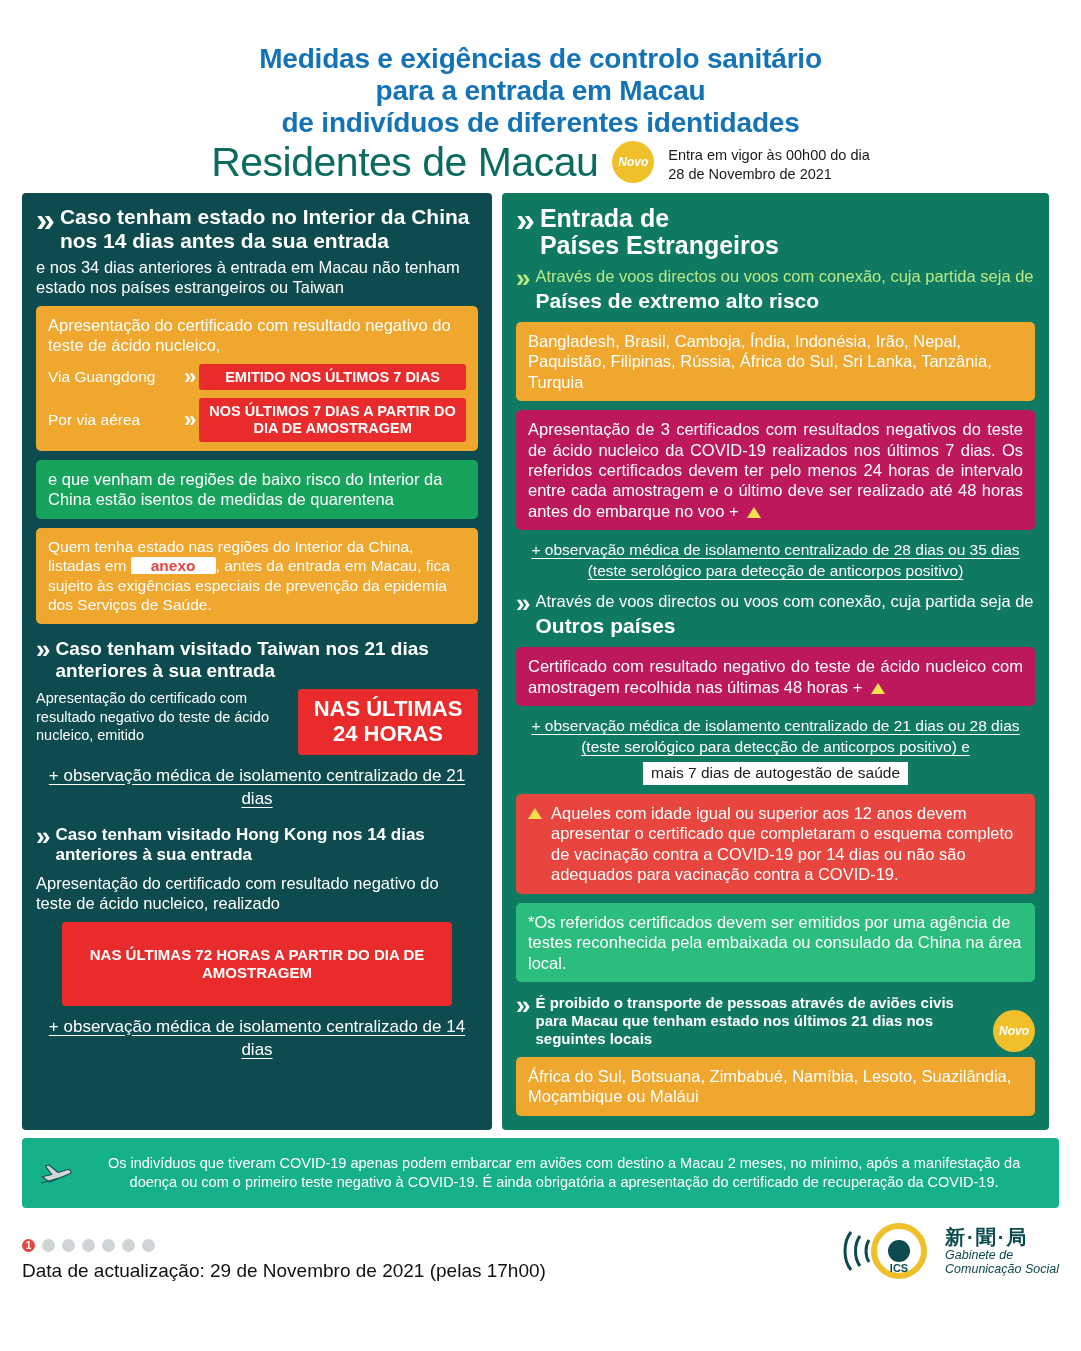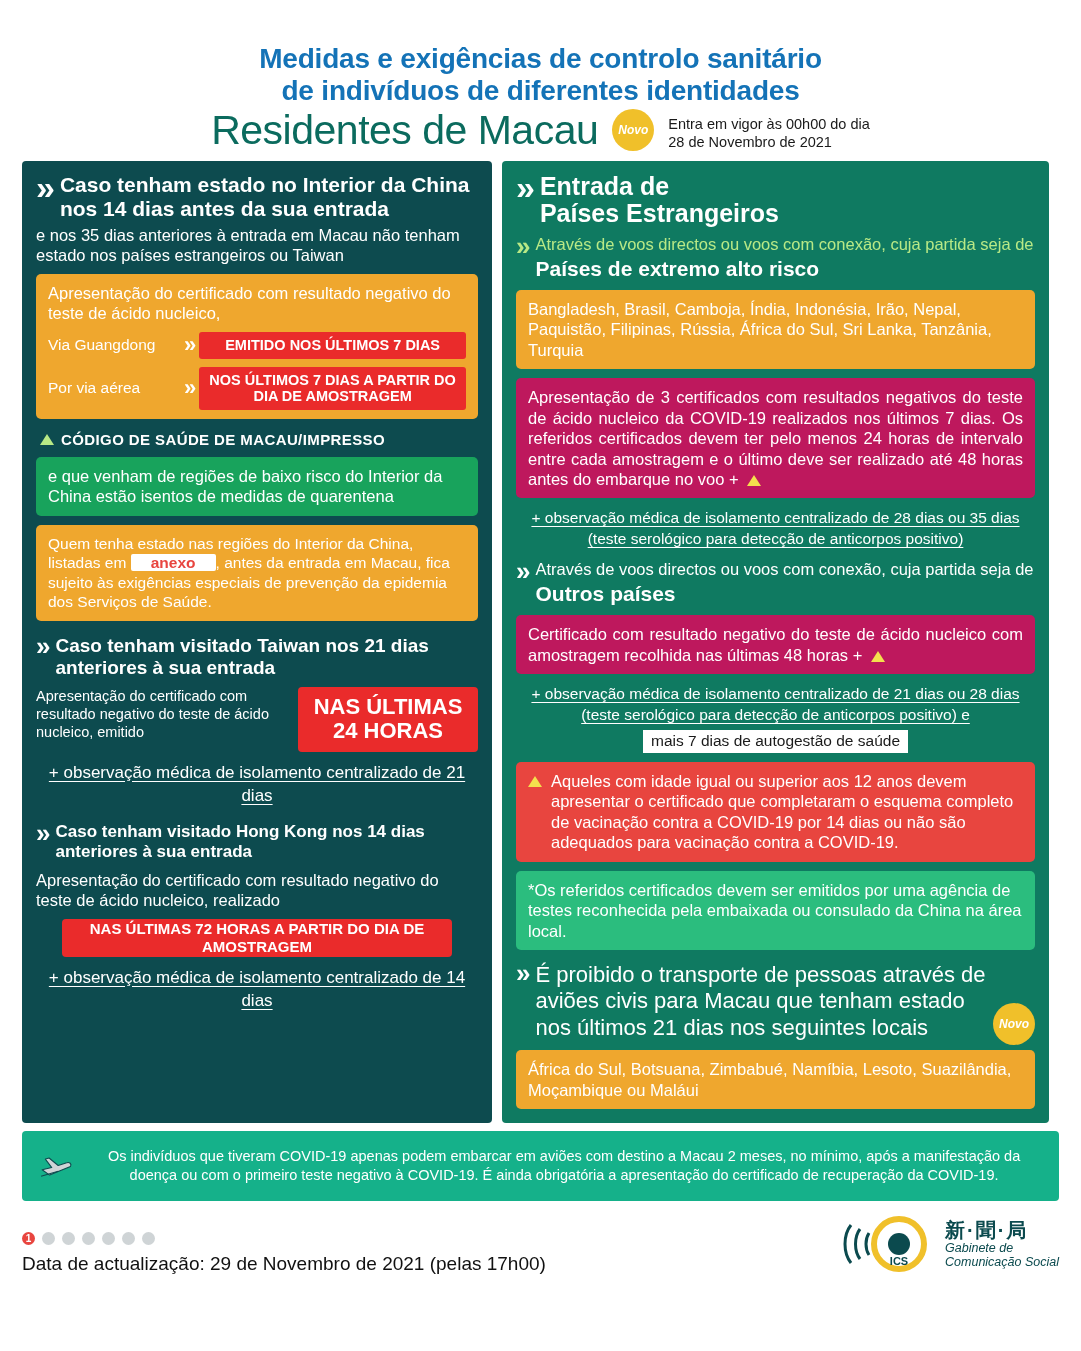--- a/index.html
+++ b/index.html
@@ -94,40 +94,40 @@
     color:#ffffff; font-size:17px; line-height:1.35; text-align:center;
     margin-top:10px; text-decoration:underline; text-underline-offset:3px;
   }
   .underline-note.sm { font-size:15.5px; }
 
   .hk-head { display:flex; gap:8px; align-items:flex-start; margin-top:14px; }
   .hk-head .txt { color:#ffffff; font-weight:bold; font-size:17px; line-height:1.18; }
 
   .center-red {
     background:#ea2b2b; color:#ffffff; font-weight:bold; font-size:15px;
-    text-align:center; border-radius:4px; padding:1px 10px; margin:9px 26px 0 26px;
+    text-align:center; border-radius:4px; padding:24px 10px; margin:9px 26px 0 26px;
     line-height:1.2;
   }
 
   
   .r-head .txt { font-size:25px; line-height:1.1; }
   .r-sub { display:flex; gap:8px; align-items:flex-start; margin-top:7px; }
   .r-sub .txt { color:#b8e986; font-size:16.5px; line-height:1.2; }
   .r-sub .txt b { color:#ffffff; font-size:21px; display:block; margin-top:1px; }
 
   .white-box-inline {
     background:#ffffff; color:#1a1a1a; border-radius:0; padding:1px 8px;
     display:inline-block; text-decoration:none;
   }
   .hl { background:#ffffff; color:#e8453f; padding:0 20px; border-radius:2px; font-weight:bold; }
 
   .warn-row { display:flex; gap:9px; align-items:flex-start; }
 
   .prohibit { display:flex; gap:8px; align-items:flex-start; margin-top:12px; position:relative; }
-  .prohibit .txt { color:#ffffff; font-weight:normal; font-size:22px; line-height:1.2; padding-right:46px;}
+  .prohibit .txt { color:#ffffff; font-weight:bold; font-size:15px; line-height:1.2; padding-right:46px;}
   .novo-sm {
     position:absolute; right:0; bottom:-4px;
     width:42px;height:42px;border-radius:50%;background:#f0c02a;color:#fff;
     display:flex;align-items:center;justify-content:center;font-size:12px;font-weight:bold;font-style:italic;
   }
 
   
   .footer-strip {
     margin:8px 22px 0 22px; background:#15b18a; border-radius:4px;
     display:flex; align-items:center; gap:14px; padding:12px 18px;text-align:center;
@@ -146,62 +146,59 @@
   .logo-pt { color:#0b4a4e; font-size:12.5px; line-height:1.15; font-style:italic; }
 </style>
 </head>
 <body>
 
 <div class="page">
 
   <div class="header">
     <h1>
       <span class="l1">Medidas e exigências de controlo sanitário</span>
+      <span class="l1">para a entrada em Macau</span>
       <span class="l1">de indivíduos de diferentes identidades</span>
     </h1>
     <div class="header-row">
       <div class="title-main">Residentes de Macau</div>
       <div class="novo-badge">Novo</div>
       <div class="effective">
         <div>Entra em vigor às 00h00 do dia</div>
         <div>28 de Novembro de 2021</div>
       </div>
     </div>
   </div>
 
   <div class="board">
 
     <div class="col-left">
 
       <div class="head-block">
         <span class="chev big">»</span>
         <span class="txt">Caso tenham estado no Interior da China nos 14 dias antes da sua entrada</span>
       </div>
-      <div class="sub-white">e nos 35 dias anteriores à entrada em Macau não tenham estado nos países estrangeiros ou Taiwan</div>
+      <div class="sub-white">e nos 34 dias anteriores à entrada em Macau não tenham estado nos países estrangeiros ou Taiwan</div>
 
       <div class="box orange">
         <div class="t16">Apresentação do certificado com resultado negativo do teste de ácido nucleico,</div>
 
         <div class="via-row">
           <span class="via-label">Via Guangdong</span>
           <span class="chev sm">»</span>
           <span class="redtag">EMITIDO NOS ÚLTIMOS 7 DIAS</span>
         </div>
 
         <div class="via-row">
           <span class="via-label">Por via aérea</span>
           <span class="chev sm">»</span>
           <span class="redtag">NOS ÚLTIMOS 7 DIAS A PARTIR DO DIA DE AMOSTRAGEM</span>
         </div>
       </div>
 
-      <div class="codigo">
-        <span class="tri"></span>
-        <span>CÓDIGO DE SAÚDE DE MACAU/IMPRESSO</span>
-      </div>
 
       <div class="box green">
         <div class="t16">e que venham de regiões de baixo risco do Interior da China estão isentos de medidas de quarentena</div>
       </div>
 
       <div class="box orange">
         <div class="t15">
           <span>Quem tenha estado nas regiões do Interior da China, listadas em</span>
           <span class="hl">anexo</span><span>, antes da entrada em Macau, fica sujeito às exigências especiais de prevenção da epidemia dos Serviços de Saúde.</span>
         </div>

